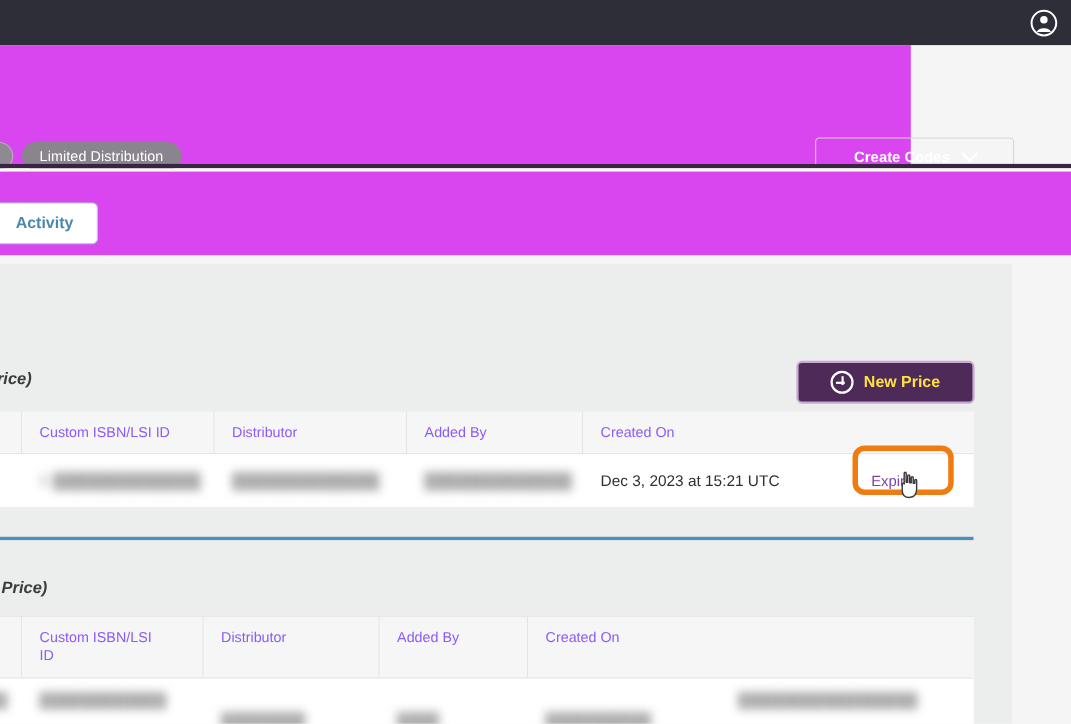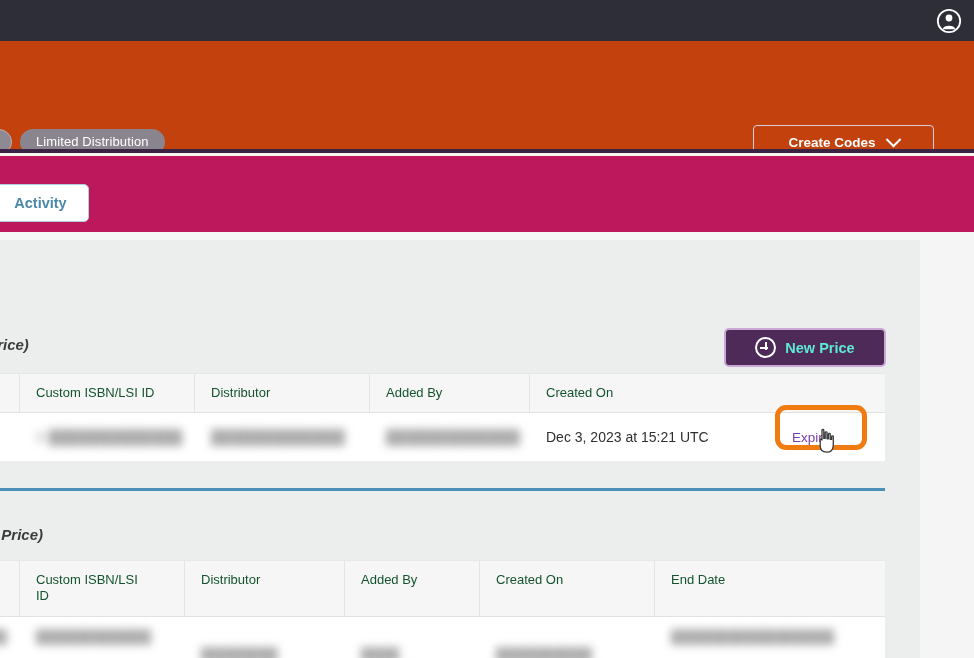--- a/index.html
+++ b/index.html
@@ -33,22 +33,22 @@
     right: 12px; top: 50%;
     transform: translateY(-50%);
     width: 26px; height: 26px;
     display: block;
   }
 
   
   .titleband {
     position: absolute;
     left: 0; top: 41px;
-    width: 974px; height: 108px;
-    background: #c2410c;
+    width: 828px; height: 108px;
+    background: #d946ef;
   }
   .band-underline {
     position: absolute;
     left: 0; top: 149px;
     width: 974px; height: 4px;
     background: #3a2443;
   }
   .band-cream {
     position: absolute;
     left: 0; top: 153px;
@@ -90,36 +90,35 @@
     font-size: 13.5px;
     font-weight: bold;
     font-family: "Liberation Sans", sans-serif;
     cursor: pointer;
     display: flex;
     align-items: center;
     justify-content: center;
     gap: 12px;
     box-sizing: border-box;
     padding: 0;
-    margin-left: 12px;
   }
   .chev {
     display: inline-block;
     width: 9px; height: 9px;
     border-right: 2px solid #ffffff;
     border-bottom: 2px solid #ffffff;
     transform: rotate(45deg) translate(-2px,-2px);
   }
 
   
   .tabstrip {
     position: absolute;
     left: 0; top: 156px;
     width: 974px; height: 76px;
-    background: #be185d;
+    background: #d946ef;
   }
   .tab-activity {
     position: absolute;
     left: -8px; top: 28px;
     width: 97px; height: 38px;
     background: #ffffff;
     border: 1px solid #aad0e2;
     border-radius: 5px;
     box-sizing: border-box;
     display: flex;
@@ -162,21 +161,21 @@
   }
   .sec2 .sec-title { top: 36px; }
 
   .new-price-btn {
     position: absolute;
     left: 744px; top: 88px;
     width: 162px; height: 39px;
     background: #4d2a57;
     border: 2px solid #c9a8d6;
     border-radius: 5px;
-    color: #5eead4;
+    color: #fde047;
     font-size: 14.5px;
     font-weight: bold;
     font-family: "Liberation Sans", sans-serif;
     cursor: pointer;
     display: flex;
     align-items: center;
     justify-content: center;
     gap: 9px;
     box-sizing: border-box;
     padding: 0;
@@ -216,21 +215,21 @@
   .tbl2 { top: 70px; }
 
   .thead-row {
     display: flex;
     background: #f6f6f6;
     border-bottom: 1px solid #e2e2e2;
     border-top: 1px solid #e8e8e8;
   }
   .th {
     font-size: 13px;
-    color: #14532d;
+    color: #8b5cf6;
     padding: 11px 0 11px 16px;
     box-sizing: border-box;
     border-right: 1px solid #e4e4e4;
     line-height: 1.25;
   }
   .th:last-child { border-right: none; }
 
   .tbody-row {
     display: flex;
     background: #ffffff;
@@ -382,21 +381,20 @@
     <div class="section sec2">
       <div class="sec-title">art Price)</div>
 
       <div class="table tbl2">
         <div class="thead-row">
           <div class="th" style="width:40px;padding-left:8px;">e</div>
           <div class="th" style="width:165px;padding-right:46px;">Custom ISBN/LSI ID</div>
           <div class="th" style="width:160px;">Distributor</div>
           <div class="th" style="width:135px;">Added By</div>
           <div class="th" style="width:175px;">Created On</div>
-          <div class="th" style="width:230px;">End Date</div>
         </div>
 
         <div class="tbody-row" style="align-items:flex-start;min-height:70px;">
           <div class="td" style="width:40px;padding-left:8px;">
             <span class="blur2">██</span>
           </div>
           <div class="td" style="width:165px;">
             <span class="blur2">████████████</span>
           </div>
           <div class="td" style="width:160px;white-space:pre-line;">

